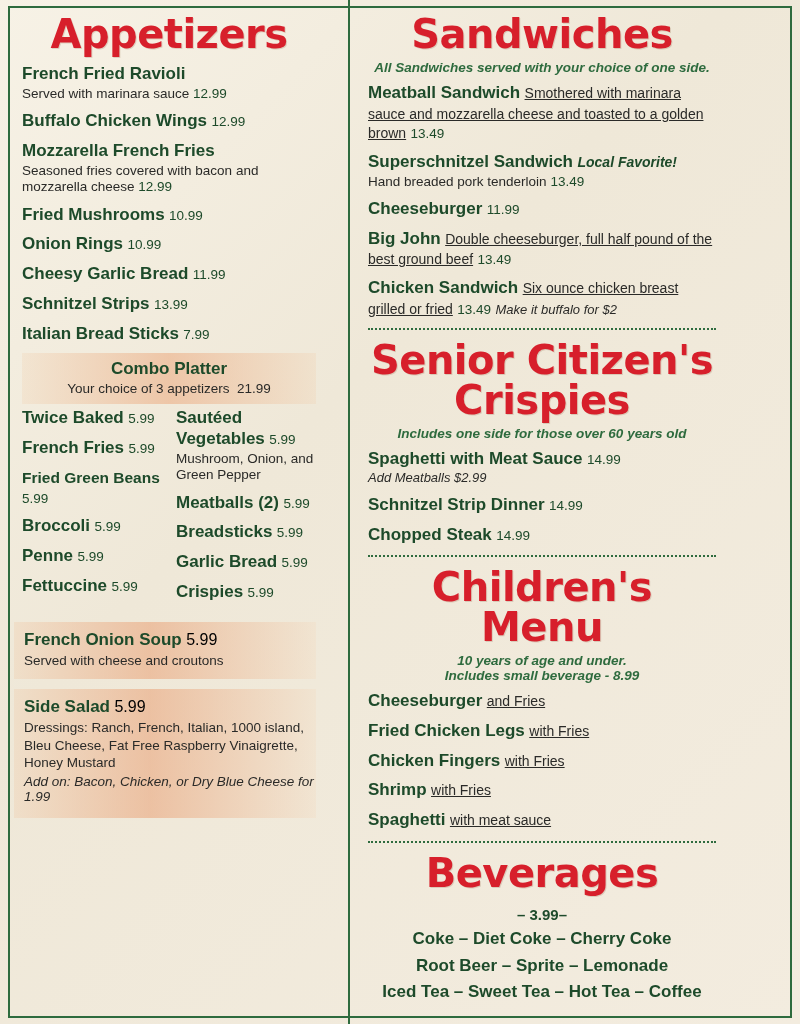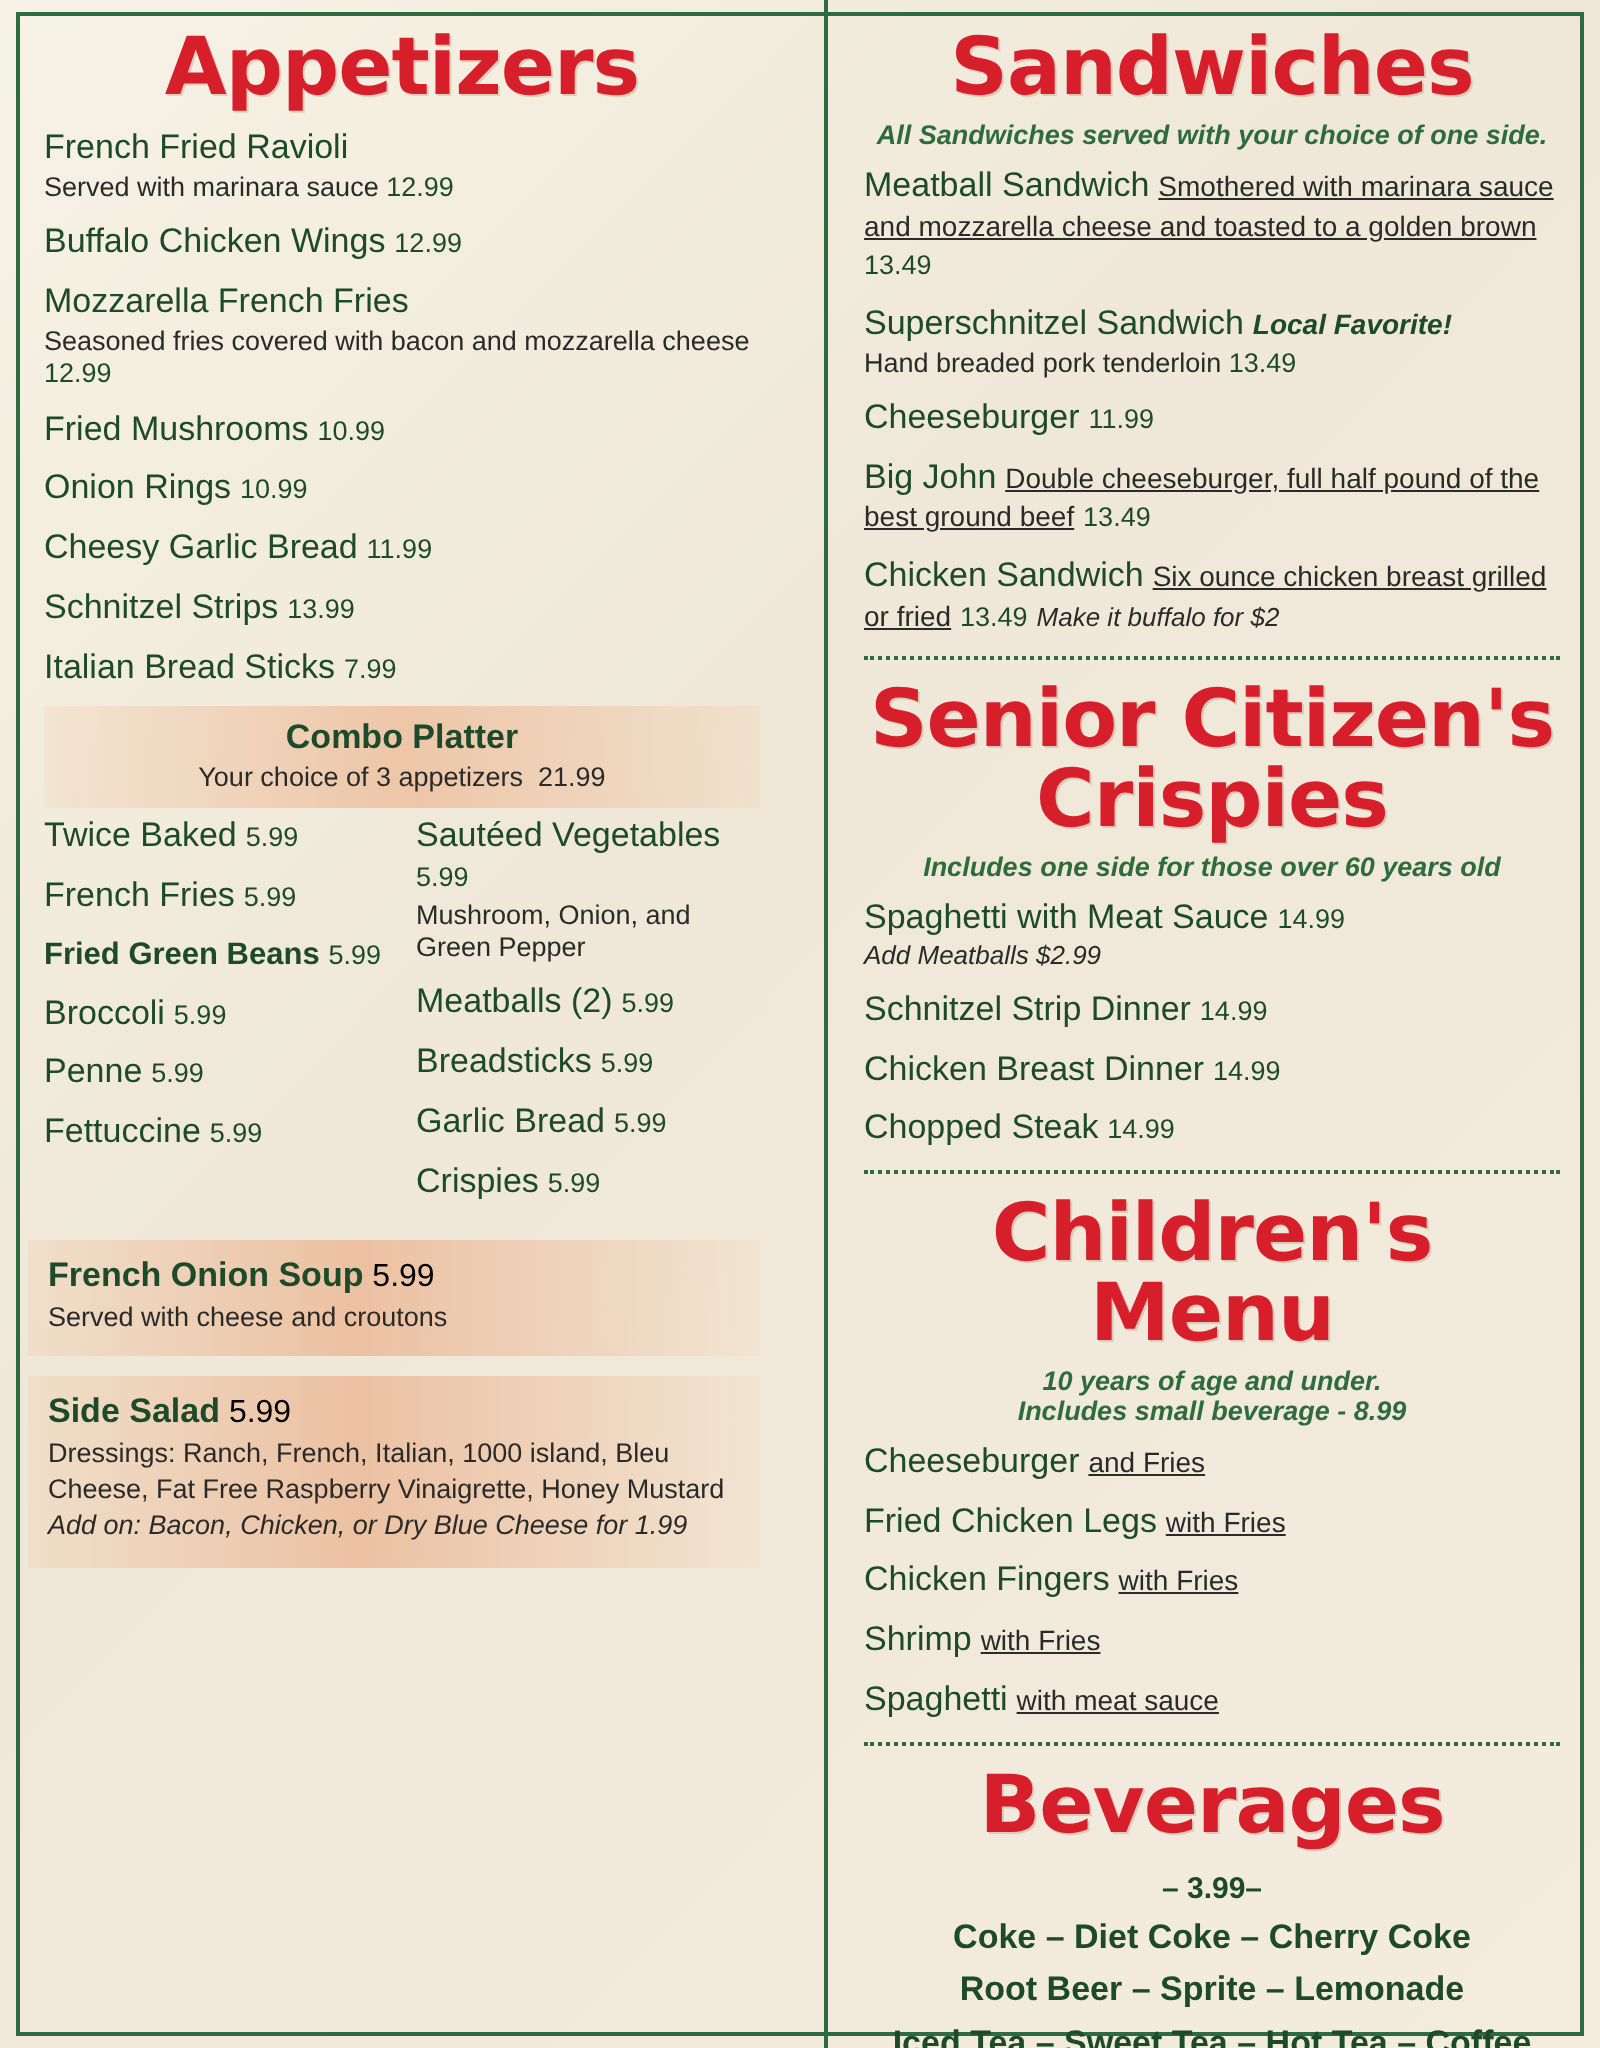--- a/index.html
+++ b/index.html
@@ -26,21 +26,21 @@
     position: absolute;
     left: 8px; top: 6px; right: 8px; bottom: 6px;
     border: 2px solid #2e6b3e;
     pointer-events: none;
   }
   .col {
     box-sizing: border-box;
     position: relative;
   }
   .col-left {
-    width: 412px;
+    width: 348px;
     padding: 4px 32px 0 22px;
   }
   .col-right {
     width: 388px;
     padding: 4px 20px 0 18px;
     border-left: 2px solid #2e6b3e;
   }
   h1.section {
     font-family: "DejaVu Sans", sans-serif;
     color: #d71f2b;
@@ -67,21 +67,21 @@
     text-align: center;
     margin: -4px 0 8px 0;
     font-weight: bold;
   }
   .item {
     margin: 0 0 9px 0;
     line-height: 1.22;
   }
   .item .nm {
     color: #1d4a2a;
-    font-weight: normal;
+    font-weight: bold;
     font-size: 17px;
   }
   .item .nm-sm {
     color: #1d4a2a;
     font-weight: bold;
     font-size: 15.5px;
   }
   .item .price {
     color: #1d4a2a;
     font-size: 13.5px;
@@ -340,24 +340,20 @@
     </h1>
     <div class="sub-note">Includes one side for those over 60 years old</div>
 
     <div class="item">
       <span class="nm">Spaghetti with Meat Sauce</span>
       <span class="price">14.99</span>
       <span class="ital-note" style="display:block;">Add Meatballs $2.99</span>
     </div>
     <div class="item">
       <span class="nm">Schnitzel Strip Dinner</span>
-      <span class="price">14.99</span>
-    </div>
-    <div class="item">
-      <span class="nm">Chicken Breast Dinner</span>
       <span class="price">14.99</span>
     </div>
     <div class="item">
       <span class="nm">Chopped Steak</span>
       <span class="price">14.99</span>
     </div>
 
     <div class="dots"></div>
 
     <h1 class="section">

